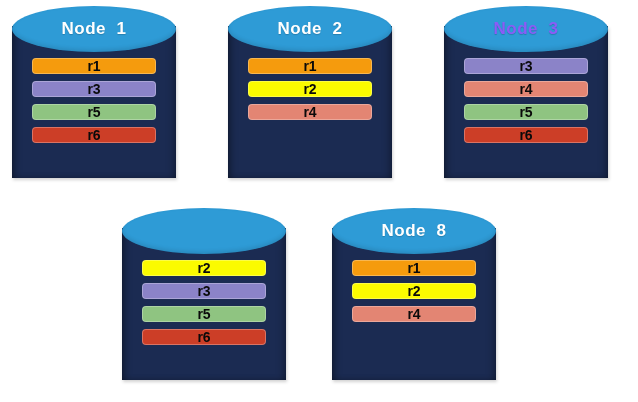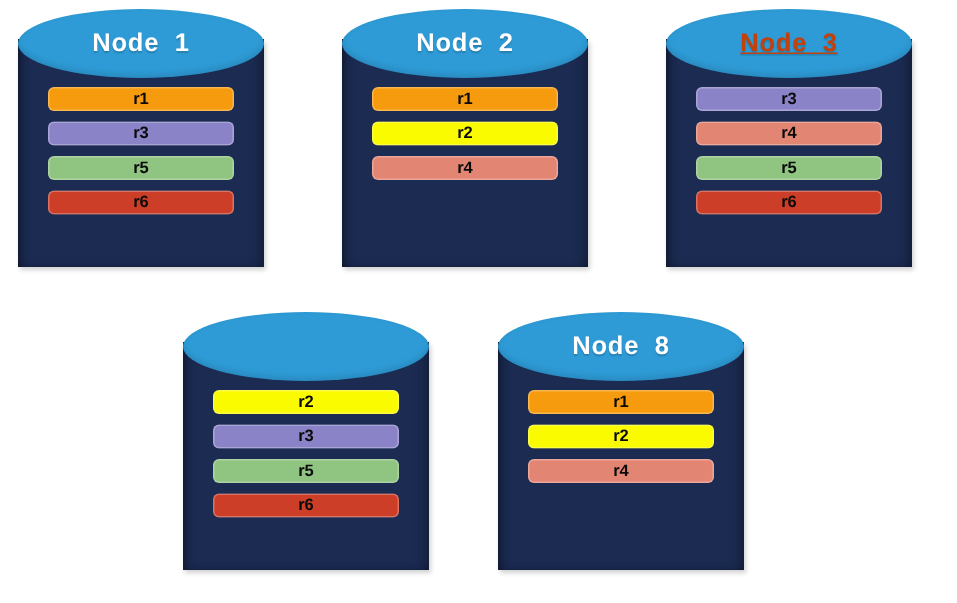--- a/index.html
+++ b/index.html
@@ -103,21 +103,21 @@
     gap: 7px;
   }
 
   .replica {
     width: 124px;
     height: 16px;
     border-radius: 4px;
     display: flex;
     align-items: center;
     justify-content: center;
-    font-size: 11px;
+    font-size: 14px;
     font-weight: bold;
     color: #0a0a0a;
     box-sizing: border-box;
     border: 1px solid rgba(255,255,255,0.28);
     line-height: 1;
   }
 </style>
 </head>
 <body>
 
@@ -140,21 +140,21 @@
         <div class="node-title" style="color: rgb(255, 255, 255);">Node  2</div>
         <div class="replica-stack">
           <div class="replica" style="background: rgb(245, 155, 13);">r1</div>
           <div class="replica" style="background: rgb(251, 251, 0);">r2</div>
           <div class="replica" style="background: rgb(227, 133, 115);">r4</div>
         </div>
       </div>
       <div class="node">
         <div class="node-body" style="background: rgb(27, 43, 82);"></div>
         <div class="node-top" style="background: rgb(46, 155, 214);"></div>
-        <div class="node-title" style="color: #c2410c; text-decoration: underline;">Node  3</div>
+        <div class="node-title" style="color: #8b5cf6;">Node  3</div>
         <div class="replica-stack">
           <div class="replica" style="background: rgb(139, 131, 200);">r3</div>
           <div class="replica" style="background: rgb(227, 133, 115);">r4</div>
           <div class="replica" style="background: rgb(143, 196, 129);">r5</div>
           <div class="replica" style="background: rgb(204, 62, 39);">r6</div>
         </div>
       </div>
     </div>
     <div class="row row-bottom">
       <div class="node">

